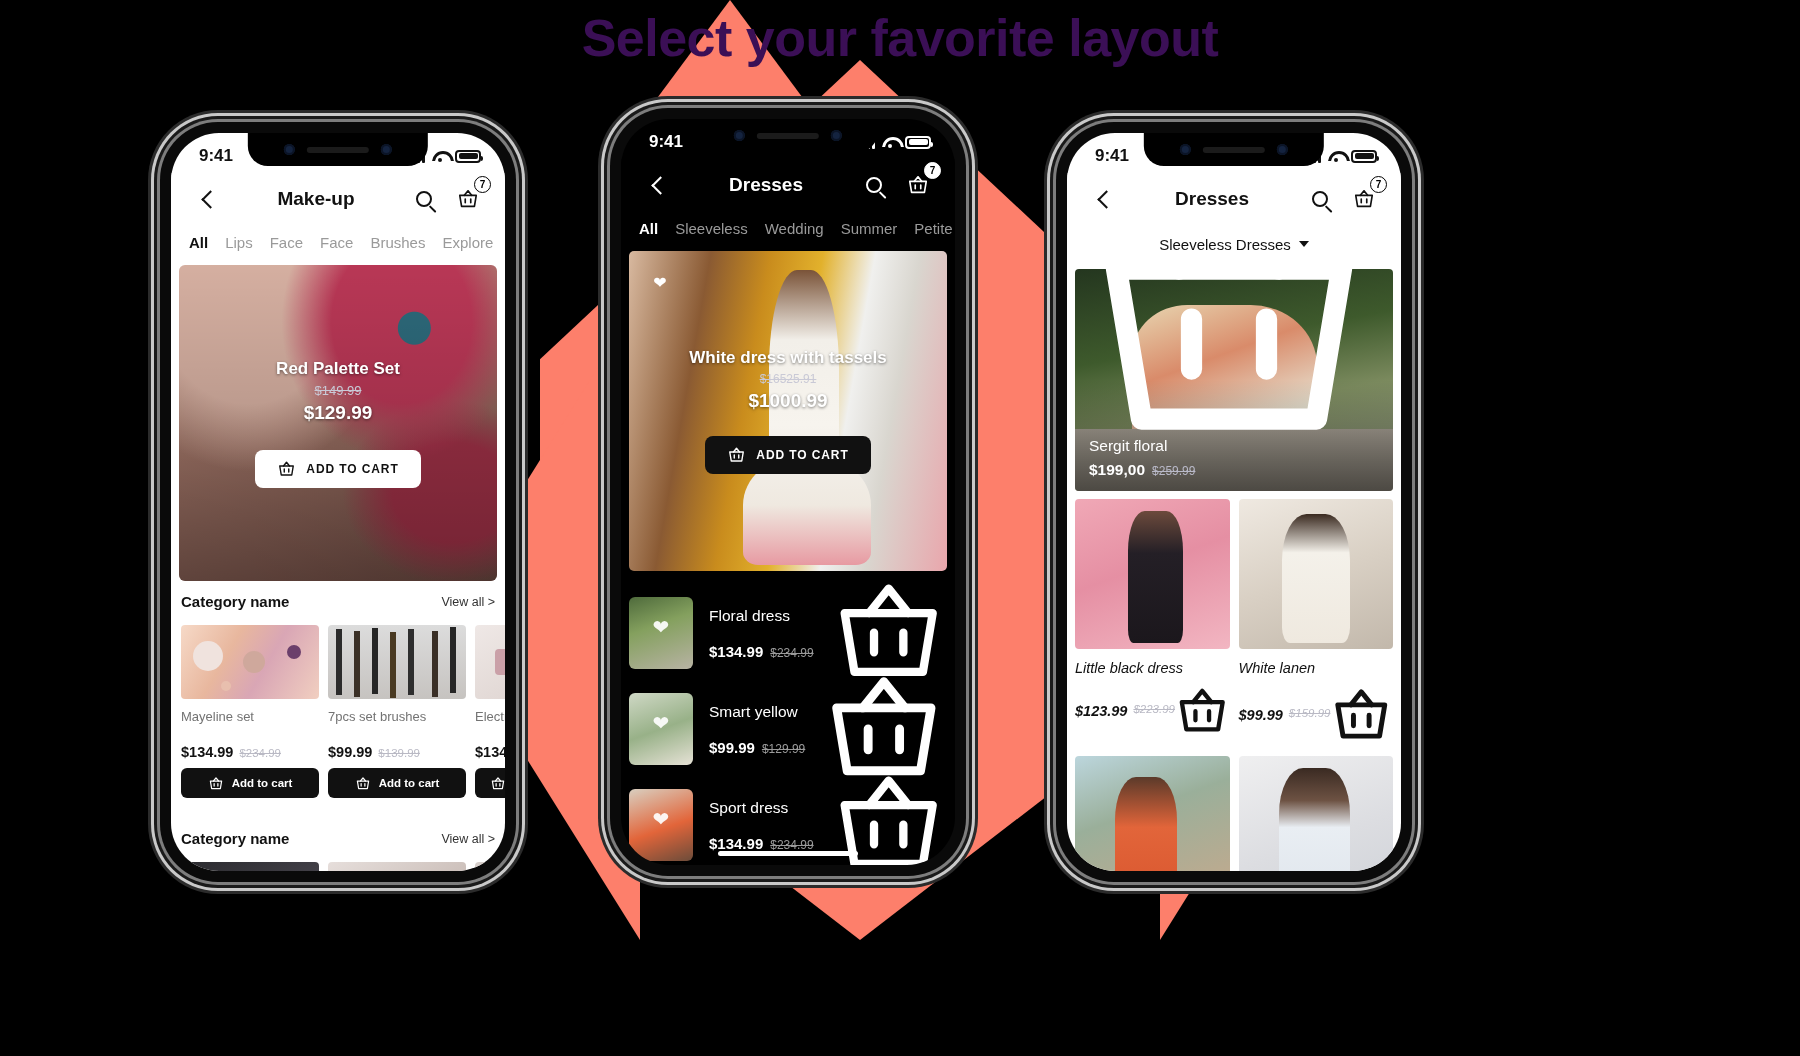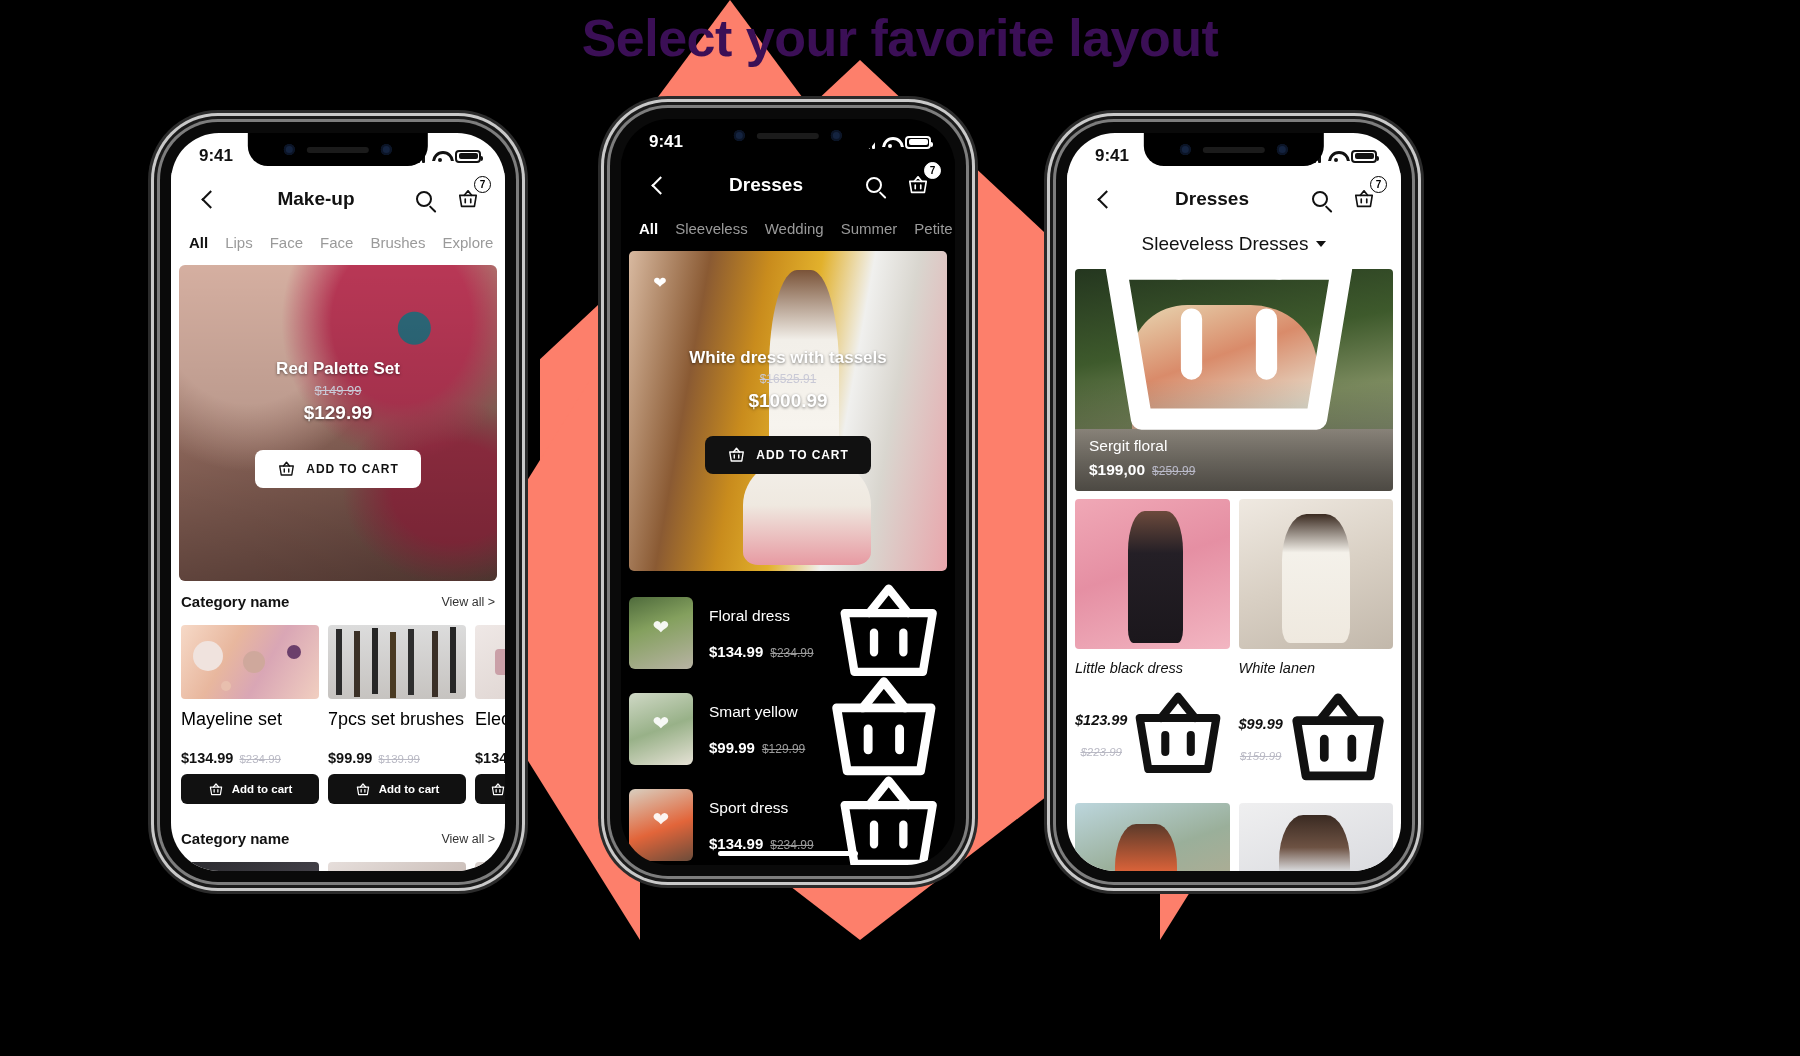--- a/index.html
+++ b/index.html
@@ -158,21 +158,21 @@
   .cat-head {
     position: absolute; left: 0; right: 0; display: flex; align-items: center;
     justify-content: space-between; padding: 0 10px; font-size: 15px; color: #111;
   }
   .cat-head .t { font-weight: 700; }
   .cat-head .v { font-size: 12.5px; color: #333; }
 
   .prod-row { position: absolute; left: 10px; right: 0; display: flex; gap: 9px; }
   .prod { width: 138px; flex: 0 0 138px; }
   .prod .thumb { width: 138px; height: 74px; border-radius: 4px; overflow: hidden; }
-  .prod .name { font-size: 18px; color: #000000; margin-top: 10px; white-space: nowrap; overflow: hidden; }
+  .prod .name { font-size: 13px; color: #737373; margin-top: 10px; white-space: nowrap; overflow: hidden; }
   .prod .price { margin-top: 20px; display: flex; align-items: baseline; gap: 6px; }
   .prod .price .new { font-size: 14.5px; font-weight: 700; color: #111; }
   .prod .price .old { font-size: 11.5px; color: #b9b9c4; text-decoration: line-through; }
   .prod .atc {
     margin-top: 8px; height: 30px; border-radius: 6px; background: #111; color: #fff;
     display: flex; align-items: center; justify-content: center; gap: 8px;
     font-size: 11.5px; font-weight: 700;
   }
   .prod .atc .basket { width: 16px; height: 15px; }
 
@@ -230,21 +230,21 @@
 
   .home-ind {
     position: absolute; bottom: 9px; left: 50%; transform: translateX(-50%);
     width: 140px; height: 5px; border-radius: 3px; background: #fff;
   }
 
   
   .p3-filter {
     position: absolute; top: 92px; left: 0; right: 0; height: 38px; background: #fff;
     display: flex; align-items: center; justify-content: center; gap: 8px; z-index: 30;
-    font-size: 19px; color: #111;
+    font-size: 15px; color: #111;
   }
   .caret { width: 0; height: 0; border-left: 5px solid transparent; border-right: 5px solid transparent; border-top: 6px solid #111; }
   .p3-big {
     position: absolute; top: 136px; left: 8px; right: 8px; height: 222px;
     border-radius: 4px; overflow: hidden;
     background: linear-gradient(170deg,#24361f 0%, #3e5a2c 35%, #7b8a5e 60%, #9aa08c 100%);
   }
   .p3-big .subj { position: absolute; left: 18%; top: 16%; width: 58%; height: 76%; background: linear-gradient(160deg,#e8d7b2 0%, #d98b6a 35%, #e7e1d0 70%, #cfc7b4 100%); border-radius: 30% 36% 20% 24%; }
   .p3-big .ledge { position: absolute; left: 0; right: 0; bottom: 0; height: 28%; background: linear-gradient(180deg,#a9a296 0%, #8b857a 100%); }
   .p3-big .ovl { position: absolute; inset: 0; background: linear-gradient(180deg, rgba(0,0,0,0) 50%, rgba(0,0,0,.45) 100%); }
@@ -253,21 +253,21 @@
   .p3-big .cap .pr { margin-top: 6px; display: flex; align-items: baseline; gap: 7px; }
   .p3-big .cap .pr .new { font-size: 15.5px; font-weight: 700; }
   .p3-big .cap .pr .old { font-size: 12px; color: #b9b9c8; text-decoration: line-through; }
   .p3-big .bk { position: absolute; right: 14px; bottom: 22px; color: #fff; }
   .p3-big .bk .basket { width: 23px; height: 22px; }
 
   .p3-grid { position: absolute; left: 8px; right: 8px; top: 366px; display: grid; grid-template-columns: 1fr 1fr; gap: 9px; font-style: italic; }
   .gcell .img { width: 100%; height: 150px; border-radius: 4px; overflow: hidden; position: relative; }
   .gcell .nm { margin-top: 11px; font-size: 14.5px; color: #111; }
   .gcell .row { margin-top: 8px; display: flex; align-items: center; justify-content: space-between; }
-  .gcell .pr { display: flex; align-items: center; gap: 18px; flex-direction: column; }
+  .gcell .pr { display: flex; align-items: flex-start; gap: 6px; }
   .gcell .pr .new { font-size: 14.5px; font-weight: 700; color: #111; }
   .gcell .pr .old { font-size: 11.5px; color: #b9b9c4; text-decoration: line-through; }
   .gcell .bk { color: #111; }
   .gcell .bk .basket { width: 20px; height: 19px; }
   .g-black { background: linear-gradient(160deg,#f0a8b6 0%, #e58fa3 45%, #f2b6c2 100%); }
   .g-black::after { content:""; position:absolute; left:34%; top:8%; width:36%; height:88%; background: linear-gradient(180deg,#6c4a3c 0%, #241f26 32%, #1b171c 100%); border-radius: 30% 30% 10% 10%; }
   .g-white { background: linear-gradient(160deg,#efe9e1 0%, #d9d0c4 50%, #c2b8ab 100%); }
   .g-white::after { content:""; position:absolute; left:28%; top:10%; width:44%; height:86%; background: linear-gradient(180deg,#3a2a20 0%, #f4f1ea 30%, #efe9df 100%); border-radius: 36% 36% 12% 12%; }
   .g-sport { background: linear-gradient(160deg,#bcd6dd 0%, #9aaf9a 38%, #c8a98c 100%); }
   .g-sport::after { content:""; position:absolute; left:26%; top:14%; width:40%; height:84%; background: linear-gradient(180deg,#5b3a2a 0%, #e2653a 40%, #d9562e 100%); border-radius: 34% 34% 12% 12%; }

